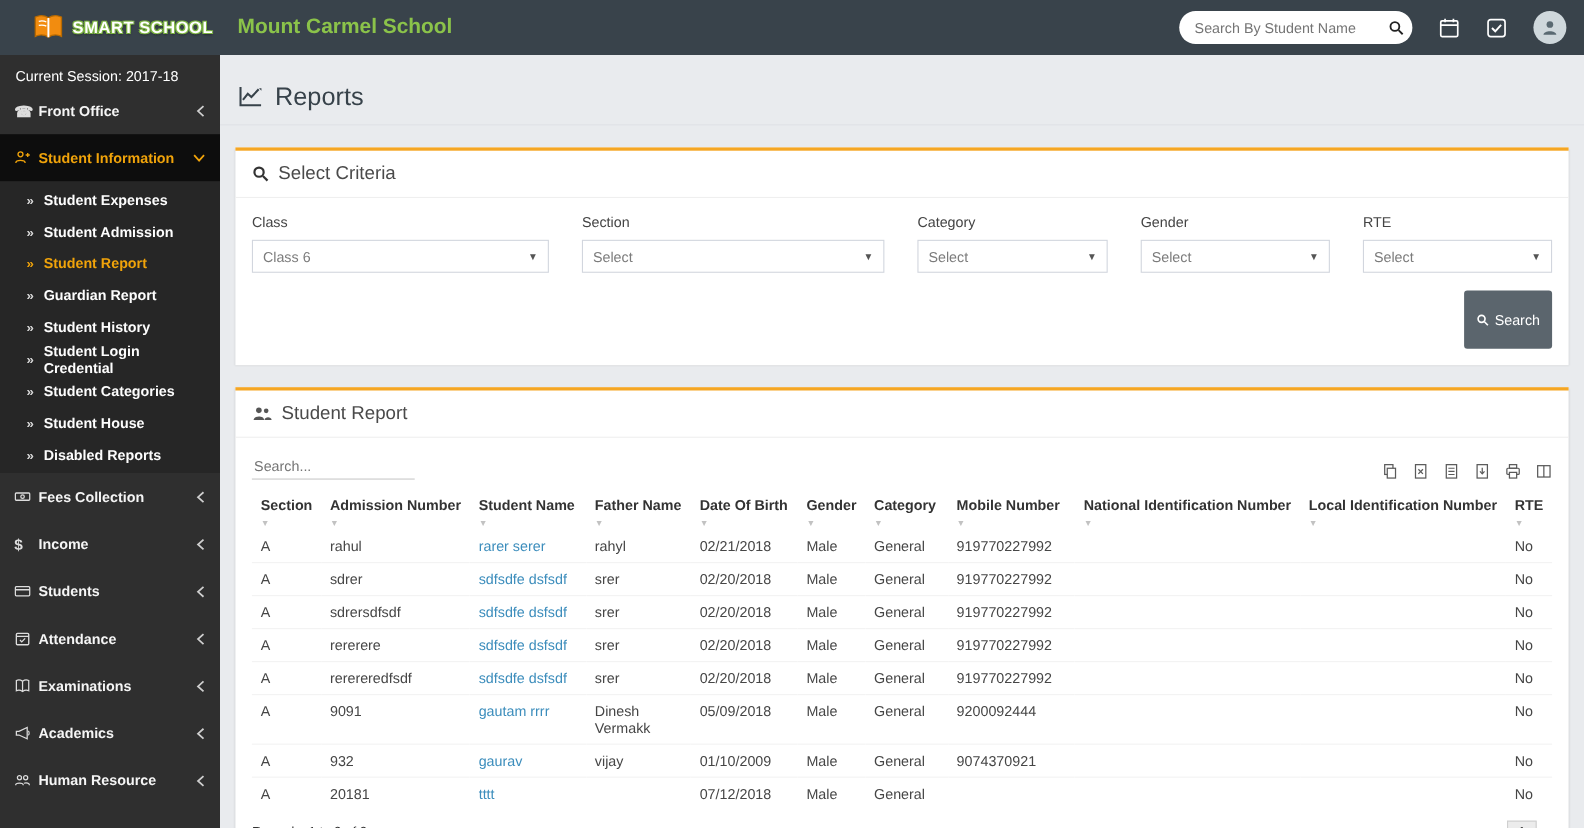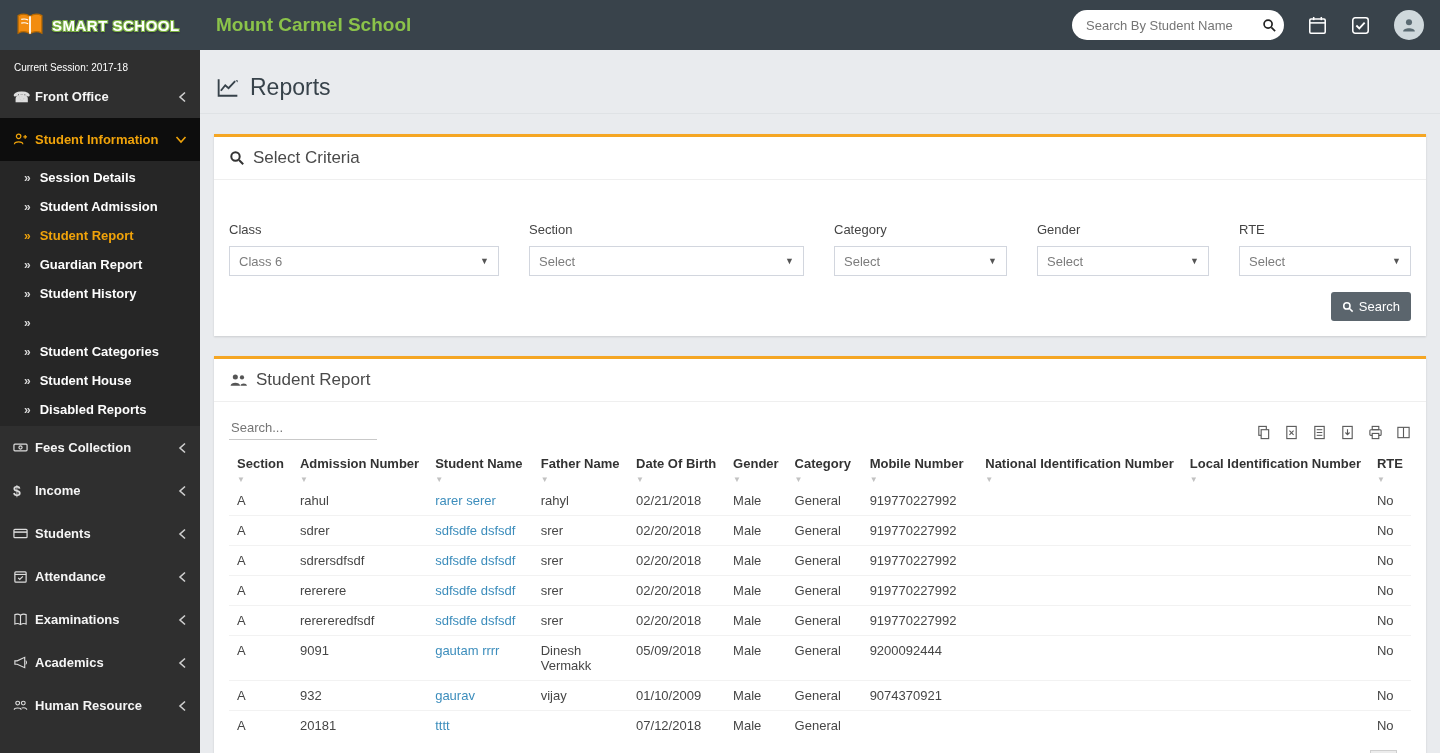--- a/index.html
+++ b/index.html
@@ -1,33 +1,33 @@
 <!DOCTYPE html>
 <html><head>
 <meta charset="utf-8">
 <style>
   * { margin:0; padding:0; box-sizing:border-box; }
   html,body { width:1440px; height:753px; overflow:hidden; }
   body { font-family:"Liberation Sans", sans-serif; background:#e9ebee; }
 
   
   .topbar { position:absolute; top:0; left:0; width:1440px; height:50px; background:#39434b; display:flex; align-items:center; z-index:10; }
-  .logo-area { width:200px; height:50px; display:flex; align-items:center; padding-left:14px; gap:6px; }
+  .logo-area { width:200px; height:50px; display:flex; align-items:center; padding-left:28px; gap:6px; }
   .logo-text { font-size:15px; font-weight:800; color:#fff; letter-spacing:.5px;
     text-shadow:-1px -1px 0 #7cb342, 1px -1px 0 #7cb342, -1px 1px 0 #7cb342, 1px 1px 0 #7cb342, 0 2px 2px rgba(0,0,0,.4); }
   .school-name { color:#8bc34a; font-size:19px; font-weight:bold; margin-left:16px; }
   .topbar-right { margin-left:auto; display:flex; align-items:center; gap:24px; padding-right:16px; }
   .search-pill { width:212px; height:30px; background:#fff; border-radius:15px; display:flex; align-items:center; padding:0 10px 0 14px; }
   .search-pill input { border:none; outline:none; background:transparent; flex:1; font-size:13px; color:#555; font-family:"Liberation Sans",sans-serif; }
   .top-icon { color:#fff; display:flex; align-items:center; cursor:pointer; }
   .avatar { width:30px; height:30px; border-radius:50%; background:#cfd8dc; display:flex; align-items:center; justify-content:center; cursor:pointer; }
 
   
   .sidebar { position:absolute; top:50px; left:0; bottom:0; width:200px; background:#2f2f2f; color:#f0f0f0; }
-  .session { font-size:10px; color:#fff; padding:12px 14px 2px; }
+  .session { font-size:13px; color:#fff; padding:12px 14px 2px; }
   .quick-links { display:flex; justify-content:space-between; align-items:center; padding:7px 14px 10px; font-size:13px; color:#fff; cursor:pointer; }
   .menu-item { height:43px; display:flex; align-items:center; padding:0 13px; font-size:13px; font-weight:700; color:#f5f5f5; cursor:pointer; }
   .mi-icon { width:22px; display:flex; align-items:center; color:#ddd; font-size:14px; }
   .mi-label { flex:1; }
   .mi-chevron { color:#cfcfcf; display:flex; align-items:center; }
   .menu-item.active { background:#0d0d0d; color:#f0a30a; }
   .menu-item.active .mi-icon, .menu-item.active .mi-chevron { color:#f0a30a; }
   .submenu { background:#262626; padding:2px 0; }
   .submenu-item { height:29px; display:flex; align-items:center; padding:0 10px 0 24px; font-size:13px; font-weight:600; color:#fdfdfd; cursor:pointer; }
   .sub-arrow { margin-right:9px; font-size:12px; color:#d8d8d8; }
@@ -37,26 +37,26 @@
   
   .content { position:absolute; top:50px; left:200px; right:0; bottom:0; overflow:hidden; }
   .page-header { display:flex; align-items:center; gap:10px; padding:24px 16px 12px; font-size:23px; color:#37424a; border-bottom:1px solid #dfe2e5; }
   .card { margin:20px 14px 0; background:#fff; border-top:3px solid #f5a623; box-shadow:0 1px 2px rgba(0,0,0,.13); }
   .card:first-of-type { margin-top:16px; }
   .card-header { display:flex; align-items:center; gap:8px; padding:11px 15px; font-size:17px; color:#4a4a4a; border-bottom:1px solid #efefef; }
   .card-body { padding:14px 15px 15px; }
 
   
   .fields { display:flex; gap:30px; }
-  .field label { display:block; font-size:13px; color:#444; margin-bottom:9px;margin-top:28px; }
+  .field label { display:block; font-size:13px; color:#444; margin-bottom:9px; }
   .select { height:30px; border:1px solid #d2d6de; background:#fff; display:flex; align-items:center; justify-content:space-between; padding:0 9px; font-size:13px; color:#7c7c7c; cursor:pointer; }
   .select .caret { font-size:9px; color:#555; }
   .f-class { width:270px; } .f-section { width:275px; } .f-category { width:173px; } .f-gender { width:172px; } .f-rte { flex:1; }
   .btn-row { display:flex; justify-content:flex-end; margin-top:16px; }
-  .search-btn { background:#5b656d; color:#fff; border:none; border-radius:3px; font-size:13px; padding:7px 11px; display:flex; align-items:center; gap:5px; cursor:pointer; font-family:"Liberation Sans",sans-serif; }
+  .search-btn { background:#5b656d; color:#fff; border:none; border-radius:3px; font-size:13px; padding:19px 11px; display:flex; align-items:center; gap:5px; cursor:pointer; font-family:"Liberation Sans",sans-serif; }
 
   
   .table-toolbar { display:flex; justify-content:space-between; align-items:flex-end; margin-bottom:10px; }
   .table-search input { border:none; border-bottom:1px solid #c9c9c9; background:transparent; outline:none; width:148px; font-size:13px; color:#0c4a6e; padding:4px 2px; font-family:"Liberation Sans",sans-serif; }
   .export-icons { display:flex; gap:13px; color:#5a5a5a; }
   .export-icons span { display:flex; cursor:pointer; }
   table { width:100%; border-collapse:collapse; font-size:13px; color:#464646; }
   th { text-align:left; padding:6px 8px 2px; font-weight:700; color:#333; vertical-align:top; white-space:nowrap; cursor:pointer; }
   .th-label { display:block; line-height:16px; }
   .sort-caret { display:block; color:#c2c2c2; font-size:8px; margin-top:3px; }
@@ -144,40 +144,41 @@
     <span class="mi-chevron">
         <svg width="12" height="9" viewBox="0 0 12 9">
           <polyline points="1.5,2 6,7 10.5,2" fill="none" stroke="currentColor" stroke-width="1.6"></polyline>
         </svg>
       </span>
   </div>
 
   <div class="submenu">
     <div class="submenu-item">
         <span class="sub-arrow">»</span>
-        <span>Session Details</span>
+        <span>Student Expenses</span>
       </div>
     <div class="submenu-item">
         <span class="sub-arrow">»</span>
         <span>Student Admission</span>
       </div>
     <div class="submenu-item active">
         <span class="sub-arrow">»</span>
         <span>Student Report</span>
       </div>
     <div class="submenu-item">
         <span class="sub-arrow">»</span>
         <span>Guardian Report</span>
       </div>
     <div class="submenu-item">
         <span class="sub-arrow">»</span>
         <span>Student History</span>
       </div>
     <div class="submenu-item">
         <span class="sub-arrow">»</span>
+        <span>Student Login Credential</span>
       </div>
     <div class="submenu-item">
         <span class="sub-arrow">»</span>
         <span>Student Categories</span>
       </div>
     <div class="submenu-item">
         <span class="sub-arrow">»</span>
         <span>Student House</span>
       </div>
     <div class="submenu-item">

